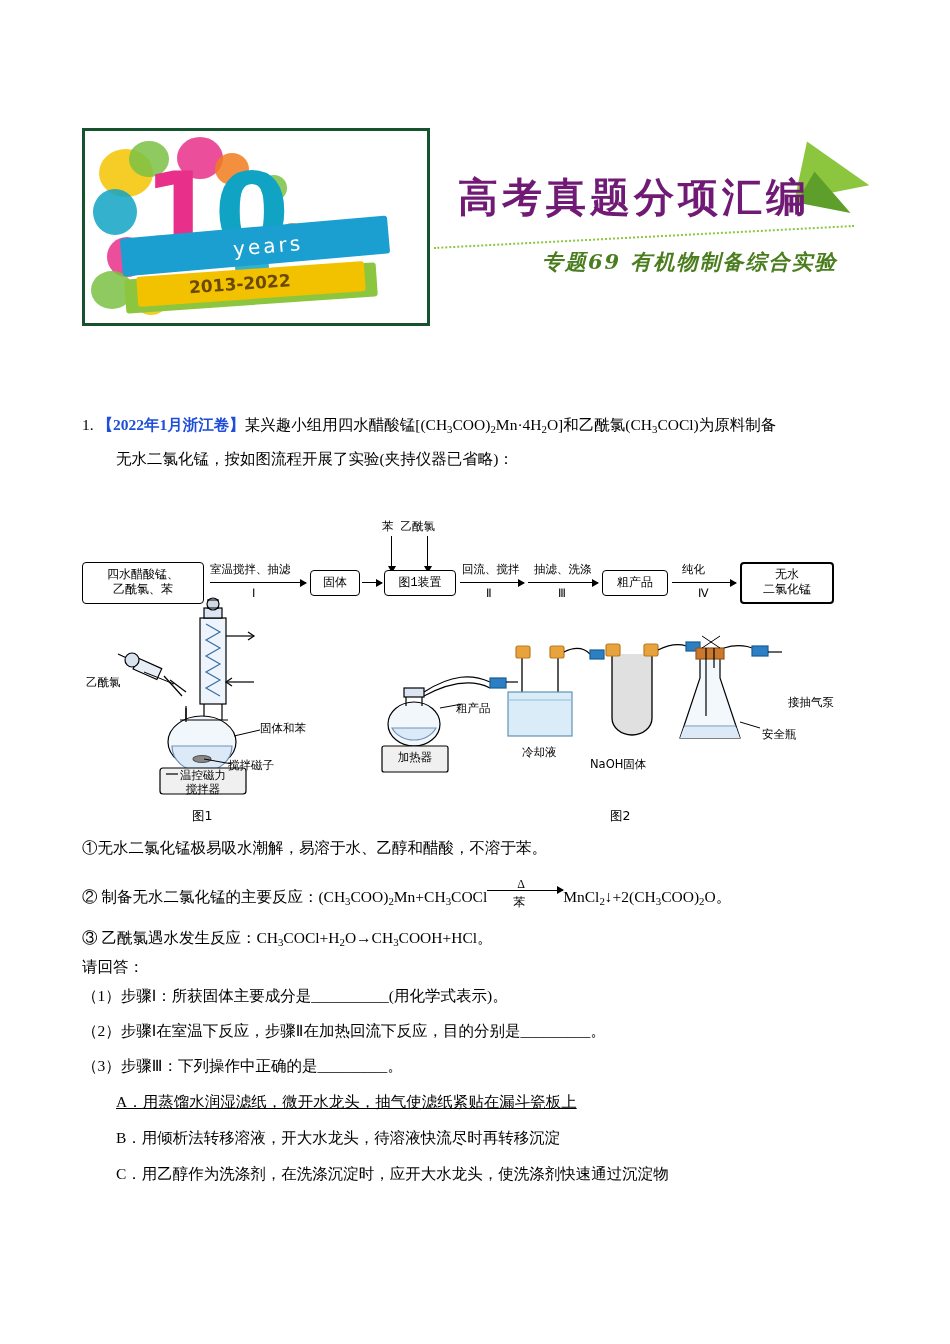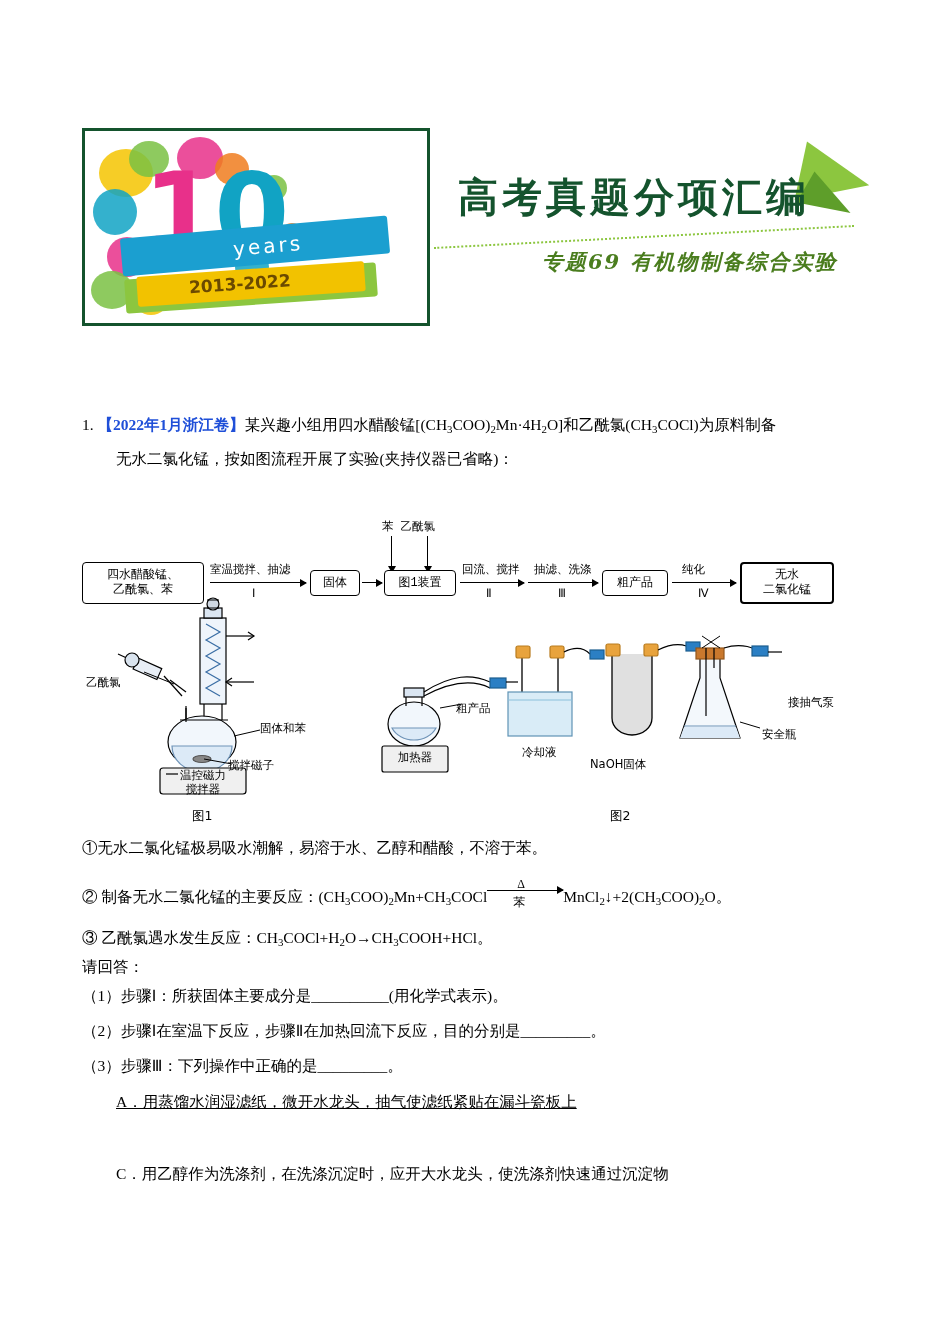--- a/index.html
+++ b/index.html
@@ -104,21 +104,21 @@
     font-size: 17px;
     font-weight: bold;
     font-family: "DejaVu Sans", sans-serif;
   }
   .title-main {
     position: absolute;
     left: 376px;
     top: 42px;
     font-size: 40px;
     font-weight: bold;
-    color: #14532d;
+    color: #701a75;
     font-family: "DejaVu Sans", sans-serif;
     letter-spacing: 4px;
     white-space: nowrap;
   }
   .title-arrow {
     position: absolute;
     left: 718px;
     top: 20px;
     width: 0;
     height: 0;
@@ -491,15 +491,16 @@
     ③ 乙酰氯遇水发生反应：CH<sub>3</sub>COCl+H<sub>2</sub>O→CH<sub>3</sub>COOH+HCl。
   </div>
 
   <div class="q-line" style="left:82px; top:955px;">请回答：</div>
 
   <div class="q-line" style="left:82px; top:984px;">（1）步骤Ⅰ：所获固体主要成分是__________(用化学式表示)。</div>
   <div class="q-line" style="left:82px; top:1019px;">（2）步骤Ⅰ在室温下反应，步骤Ⅱ在加热回流下反应，目的分别是_________。</div>
   <div class="q-line" style="left:82px; top:1054px;">（3）步骤Ⅲ：下列操作中正确的是_________。</div>
 
   <div class="q-line" style="left:116px; top:1090px;text-decoration:underline;">A．用蒸馏水润湿滤纸，微开水龙头，抽气使滤纸紧贴在漏斗瓷板上</div>
+  <div class="q-line" style="left:116px; top:1126px;">B．用倾析法转移溶液，开大水龙头，待溶液快流尽时再转移沉淀</div>
   <div class="q-line" style="left:116px; top:1162px;">C．用乙醇作为洗涤剂，在洗涤沉淀时，应开大水龙头，使洗涤剂快速通过沉淀物</div>
 
 </div>
 
 </body></html>

